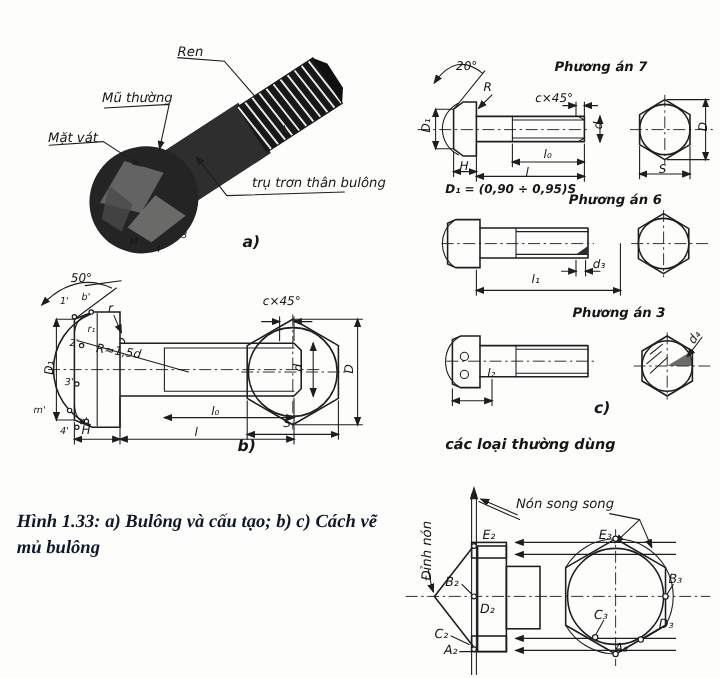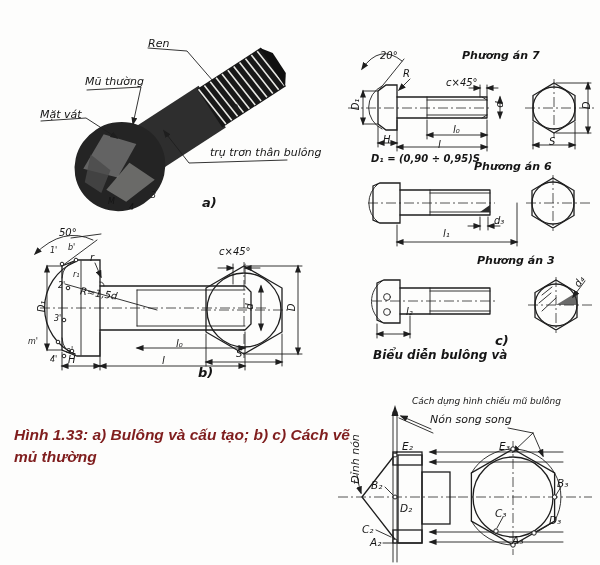--- a/index.html
+++ b/index.html
@@ -12,22 +12,22 @@
   .pt{fill:#ffffff;stroke:#1e1e1e;stroke-width:1;}
   .lbl{position:absolute;font-style:italic;font-size:11px;line-height:1.1;white-space:nowrap;color:#151515;}
   .sm{font-size:8px;}
   .dim{font-size:10px;}
   .part{font-size:13px;font-weight:700;}
   .vtitle{font-size:11px;font-weight:700;}
   .note{font-size:12px;font-weight:700;}
   .tiny{font-size:9px;}
   .pointlbl{font-size:10.5px;}
   .rot{transform:rotate(-90deg);}
-  .caption{position:absolute;font-family:Liberation Sans, sans-serif;
-           font-style:italic;font-weight:700;font-size:15.5px;color:#7f1d1d;white-space:nowrap;}
+  .caption{position:absolute;font-family:Liberation Serif, serif;
+           font-style:italic;font-weight:700;font-size:15.5px;color:#0f172a;white-space:nowrap;}
 </style>
 </head>
 <body>
 
 <div id="canvas">
 
   <svg style="left:25px;top:5px" width="310" height="215" viewBox="0 0 310 215">
     <defs>
       <marker id="arr" viewBox="0 0 8 6" refX="6.5" refY="3" markerWidth="9" markerHeight="7" orient="auto-start-reverse">
         <path d="M0,0 L8,3 L0,6 Z" fill="#1e1e1e"></path>
@@ -204,21 +204,21 @@
   <span class="lbl dim rot" style="left:583px;top:100px">D</span>
   <span class="lbl dim" style="left:549px;top:136px">S</span>
   <span class="lbl dim" style="left:371px;top:153px;font-weight:700">D₁ = (0,90 ÷ 0,95)S</span>
   <span class="lbl vtitle" style="left:474px;top:161px">Phương án 6</span>
   <span class="lbl dim" style="left:494px;top:215px">d₃</span>
   <span class="lbl dim" style="left:443px;top:228px">l₁</span>
   <span class="lbl vtitle" style="left:477px;top:255px">Phương án 3</span>
   <span class="lbl dim" style="left:406px;top:306px">l₂</span>
   <span class="lbl dim" style="left:574px;top:276px;transform:rotate(-55deg)">d₄</span>
   <span class="lbl part" style="left:495px;top:334px">c)</span>
-  <span class="lbl note" style="left:373px;top:349px">Biểu diễn bulông và</span>
+  <span class="lbl note" style="left:371px;top:364px">các loại thường dùng</span>
 
   <svg style="left:300px;top:395px" width="300" height="170" viewBox="0 0 300 170">
     <path class="ln thin" d="M93,17 L93,167 M97,17 L97,167"></path>
     <polygon points="95,10 91.5,21 98.5,21" fill="#1e1e1e"></polygon>
     <path class="ln thin" d="M99,23 L133,38"></path>
     <path class="ln thin" d="M131,34 L101,21" marker-end="url(#arr)"></path>
     <path class="ln thin" d="M208,33 L233,38"></path>
     <path class="ln thin" d="M233,38 L213,57" marker-end="url(#arr)"></path>
     <path class="ln thin" d="M233,38 L243,61" marker-end="url(#arr)"></path>
 
@@ -245,30 +245,29 @@
     <circle class="pt" cx="254.6" cy="102" r="2.2"></circle>
     <circle class="pt" cx="196" cy="136" r="2.2"></circle>
     <circle class="pt" cx="234" cy="138" r="2.2"></circle>
     <circle class="pt" cx="213" cy="150" r="2.2"></circle>
     <circle class="pt" cx="95" cy="60" r="2"></circle>
     <circle class="pt" cx="95" cy="102" r="2"></circle>
     <circle class="pt" cx="95" cy="146" r="2"></circle>
 
     <path class="ln thin" d="M85,92 L93,100 M76,135 L91,142 M83,148 L93,148 M261,92 L256,100 M203,122 L197,133 M252,128 L237,137"></path>
   </svg>
-  <span class="lbl tiny" style="left:412px;top:397px">Cách dựng hình chiếu mũ bulông</span>
   <span class="lbl" style="left:430px;top:414px">Nón song song</span>
   <span class="lbl" style="left:356px;top:459px;transform:translate(-50%,-50%) rotate(-90deg)">Đỉnh nón</span>
   <span class="lbl pointlbl" style="left:402px;top:441px">E₂</span>
   <span class="lbl pointlbl" style="left:371px;top:480px">B₂</span>
   <span class="lbl pointlbl" style="left:400px;top:503px">D₂</span>
   <span class="lbl pointlbl" style="left:362px;top:524px">C₂</span>
   <span class="lbl pointlbl" style="left:370px;top:537px">A₂</span>
   <span class="lbl pointlbl" style="left:499px;top:441px">E₃</span>
   <span class="lbl pointlbl" style="left:557px;top:478px">B₃</span>
   <span class="lbl pointlbl" style="left:495px;top:508px">C₃</span>
   <span class="lbl pointlbl" style="left:549px;top:515px">D₃</span>
   <span class="lbl pointlbl" style="left:512px;top:535px">A₃</span>
 
   <span class="caption" style="left:14px;top:426px">Hình 1.33: a) Bulông và cấu tạo; b) c) Cách vẽ</span>
-  <span class="caption" style="left:14px;top:448px">mủ thường</span>
+  <span class="caption" style="left:14px;top:448px">mủ bulông</span>
 
 </div>
 
 </body></html>

